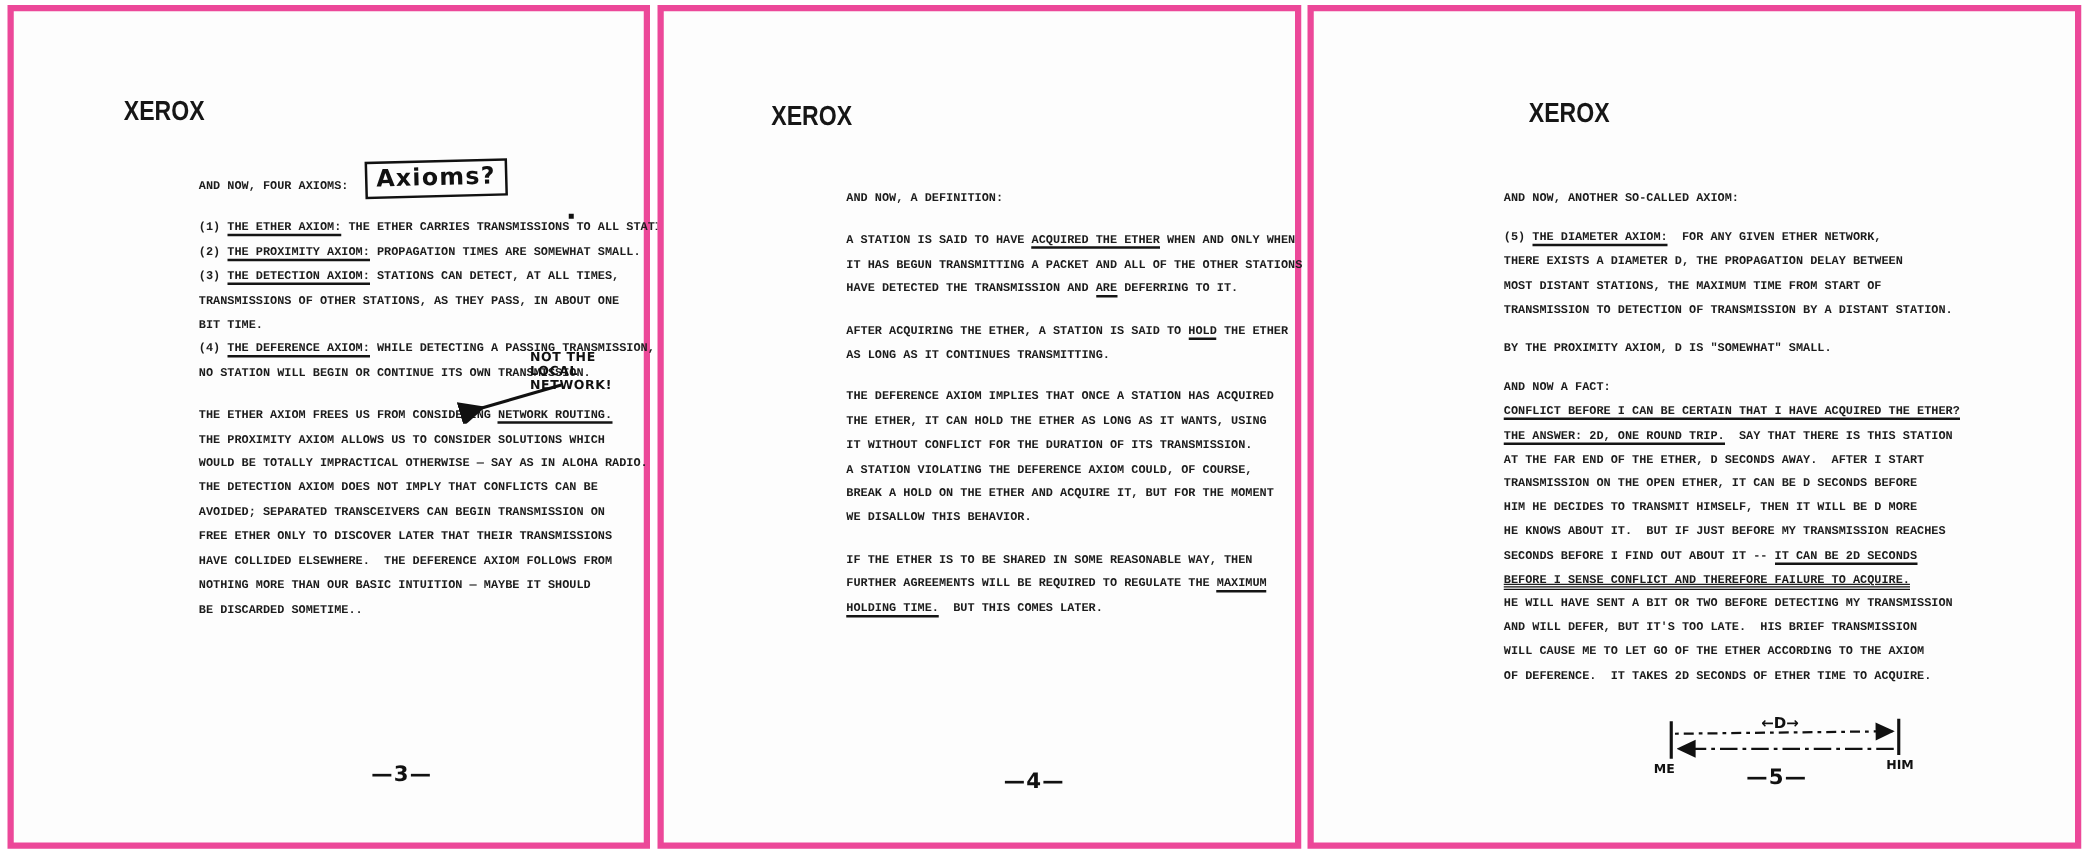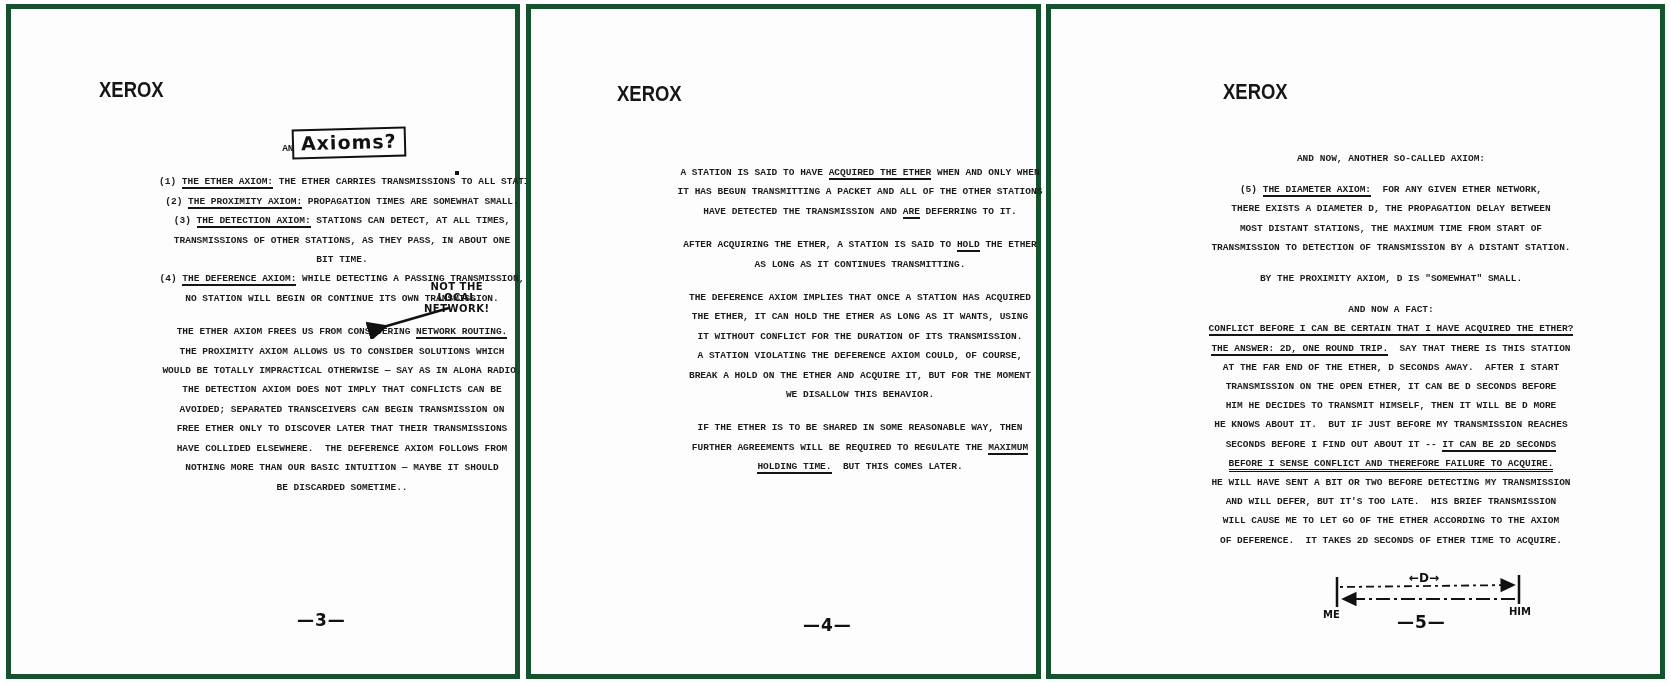--- a/index.html
+++ b/index.html
@@ -1,42 +1,42 @@
 <!DOCTYPE html>
 <html><head>
 <meta charset="utf-8">
 <style>
   html,body{margin:0;padding:0;}
   body{
     width:1671px;height:683px;position:relative;background:#ffffff;
     font-family:"Liberation Sans",sans-serif;overflow:hidden;
   }
   .page{
-    position:absolute;top:4px;background:#fdfdfd;border:5px solid #14532d;
-    box-sizing:border-box;height:675px;text-align:center;
+    position:absolute;top:4px;background:#fdfdfd;border:5px solid #ec4899;
+    box-sizing:border-box;height:675px;
   }
   #page-3{left:6px;width:514px;}
   #page-4{left:526px;width:515px;}
   #page-5{left:1046px;width:619px;}
   .logo{
     position:absolute;color:#161616;font-family:"Liberation Sans",sans-serif;
     font-weight:700;font-size:21px;letter-spacing:0px;
     transform:scaleX(0.88) scaleY(1.05);transform-origin:left top;
   }
   .textblock{position:absolute;color:#141414;}
   .tline{
     font-family:"Liberation Mono","DejaVu Sans Mono",monospace;
     font-size:9.5px;line-height:19.4px;white-space:pre;letter-spacing:0px;
     font-weight:700;color:#1c1c1c;
   }
   .p5 .tline{line-height:19.2px;}
   .tline.gap{margin-top:14px;}
   .p5 .tline.gap{margin-top:12px;}
   .u{border-bottom:2px solid #151515;padding-bottom:0px;}
-  .u2{border-bottom:3px double #111;padding-bottom:0px;}
+  .u2{border-bottom:3px double #111;padding-bottom:0px;text-decoration:underline;}
   .hand{
     font-family:"DejaVu Sans",sans-serif;font-weight:700;color:#111;
   }
   .axioms-box{
     position:absolute;border:2.5px solid #111;padding:1px 7px 3px 7px;
     font-size:19px;transform:rotate(-1.5deg);background:#fdfdfd;
     letter-spacing:1px;
   }
   .note{
     position:absolute;font-size:10px;line-height:11px;letter-spacing:0.5px;
@@ -85,20 +85,21 @@
     </defs>
     <line x1="88" y1="7" x2="12" y2="29" stroke="#111" stroke-width="2.5" marker-end="url(#ah1)"></line>
   </svg>
   <div class="dot-mark" style="left:444px;top:162px;"></div>
   <div class="hand pagenum" style="left:286px;top:601px;">—3—</div>
 </div>
 
 <div class="page" id="page-4">
   <div class="logo" style="left:86px;top:72px;">XEROX</div>
   <div class="textblock" style="left:146px;top:140px;width:366px;">
+      <div class="tline"><span>AND NOW, A DEFINITION:</span></div>
       <div class="tline gap"><span>A STATION IS SAID TO HAVE </span><span class="u">ACQUIRED THE ETHER</span><span> WHEN AND ONLY WHEN</span></div>
       <div class="tline"><span>IT HAS BEGUN TRANSMITTING A PACKET AND ALL OF THE OTHER STATIONS</span></div>
       <div class="tline"><span>HAVE DETECTED THE TRANSMISSION AND </span><span class="u">ARE</span><span> DEFERRING TO IT.</span></div>
       <div class="tline gap"><span>AFTER ACQUIRING THE ETHER, A STATION IS SAID TO </span><span class="u">HOLD</span><span> THE ETHER</span></div>
       <div class="tline"><span>AS LONG AS IT CONTINUES TRANSMITTING.</span></div>
       <div class="tline gap"><span>THE DEFERENCE AXIOM IMPLIES THAT ONCE A STATION HAS ACQUIRED</span></div>
       <div class="tline"><span>THE ETHER, IT CAN HOLD THE ETHER AS LONG AS IT WANTS, USING</span></div>
       <div class="tline"><span>IT WITHOUT CONFLICT FOR THE DURATION OF ITS TRANSMISSION.</span></div>
       <div class="tline"><span>A STATION VIOLATING THE DEFERENCE AXIOM COULD, OF COURSE,</span></div>
       <div class="tline"><span>BREAK A HOLD ON THE ETHER AND ACQUIRE IT, BUT FOR THE MOMENT</span></div>

